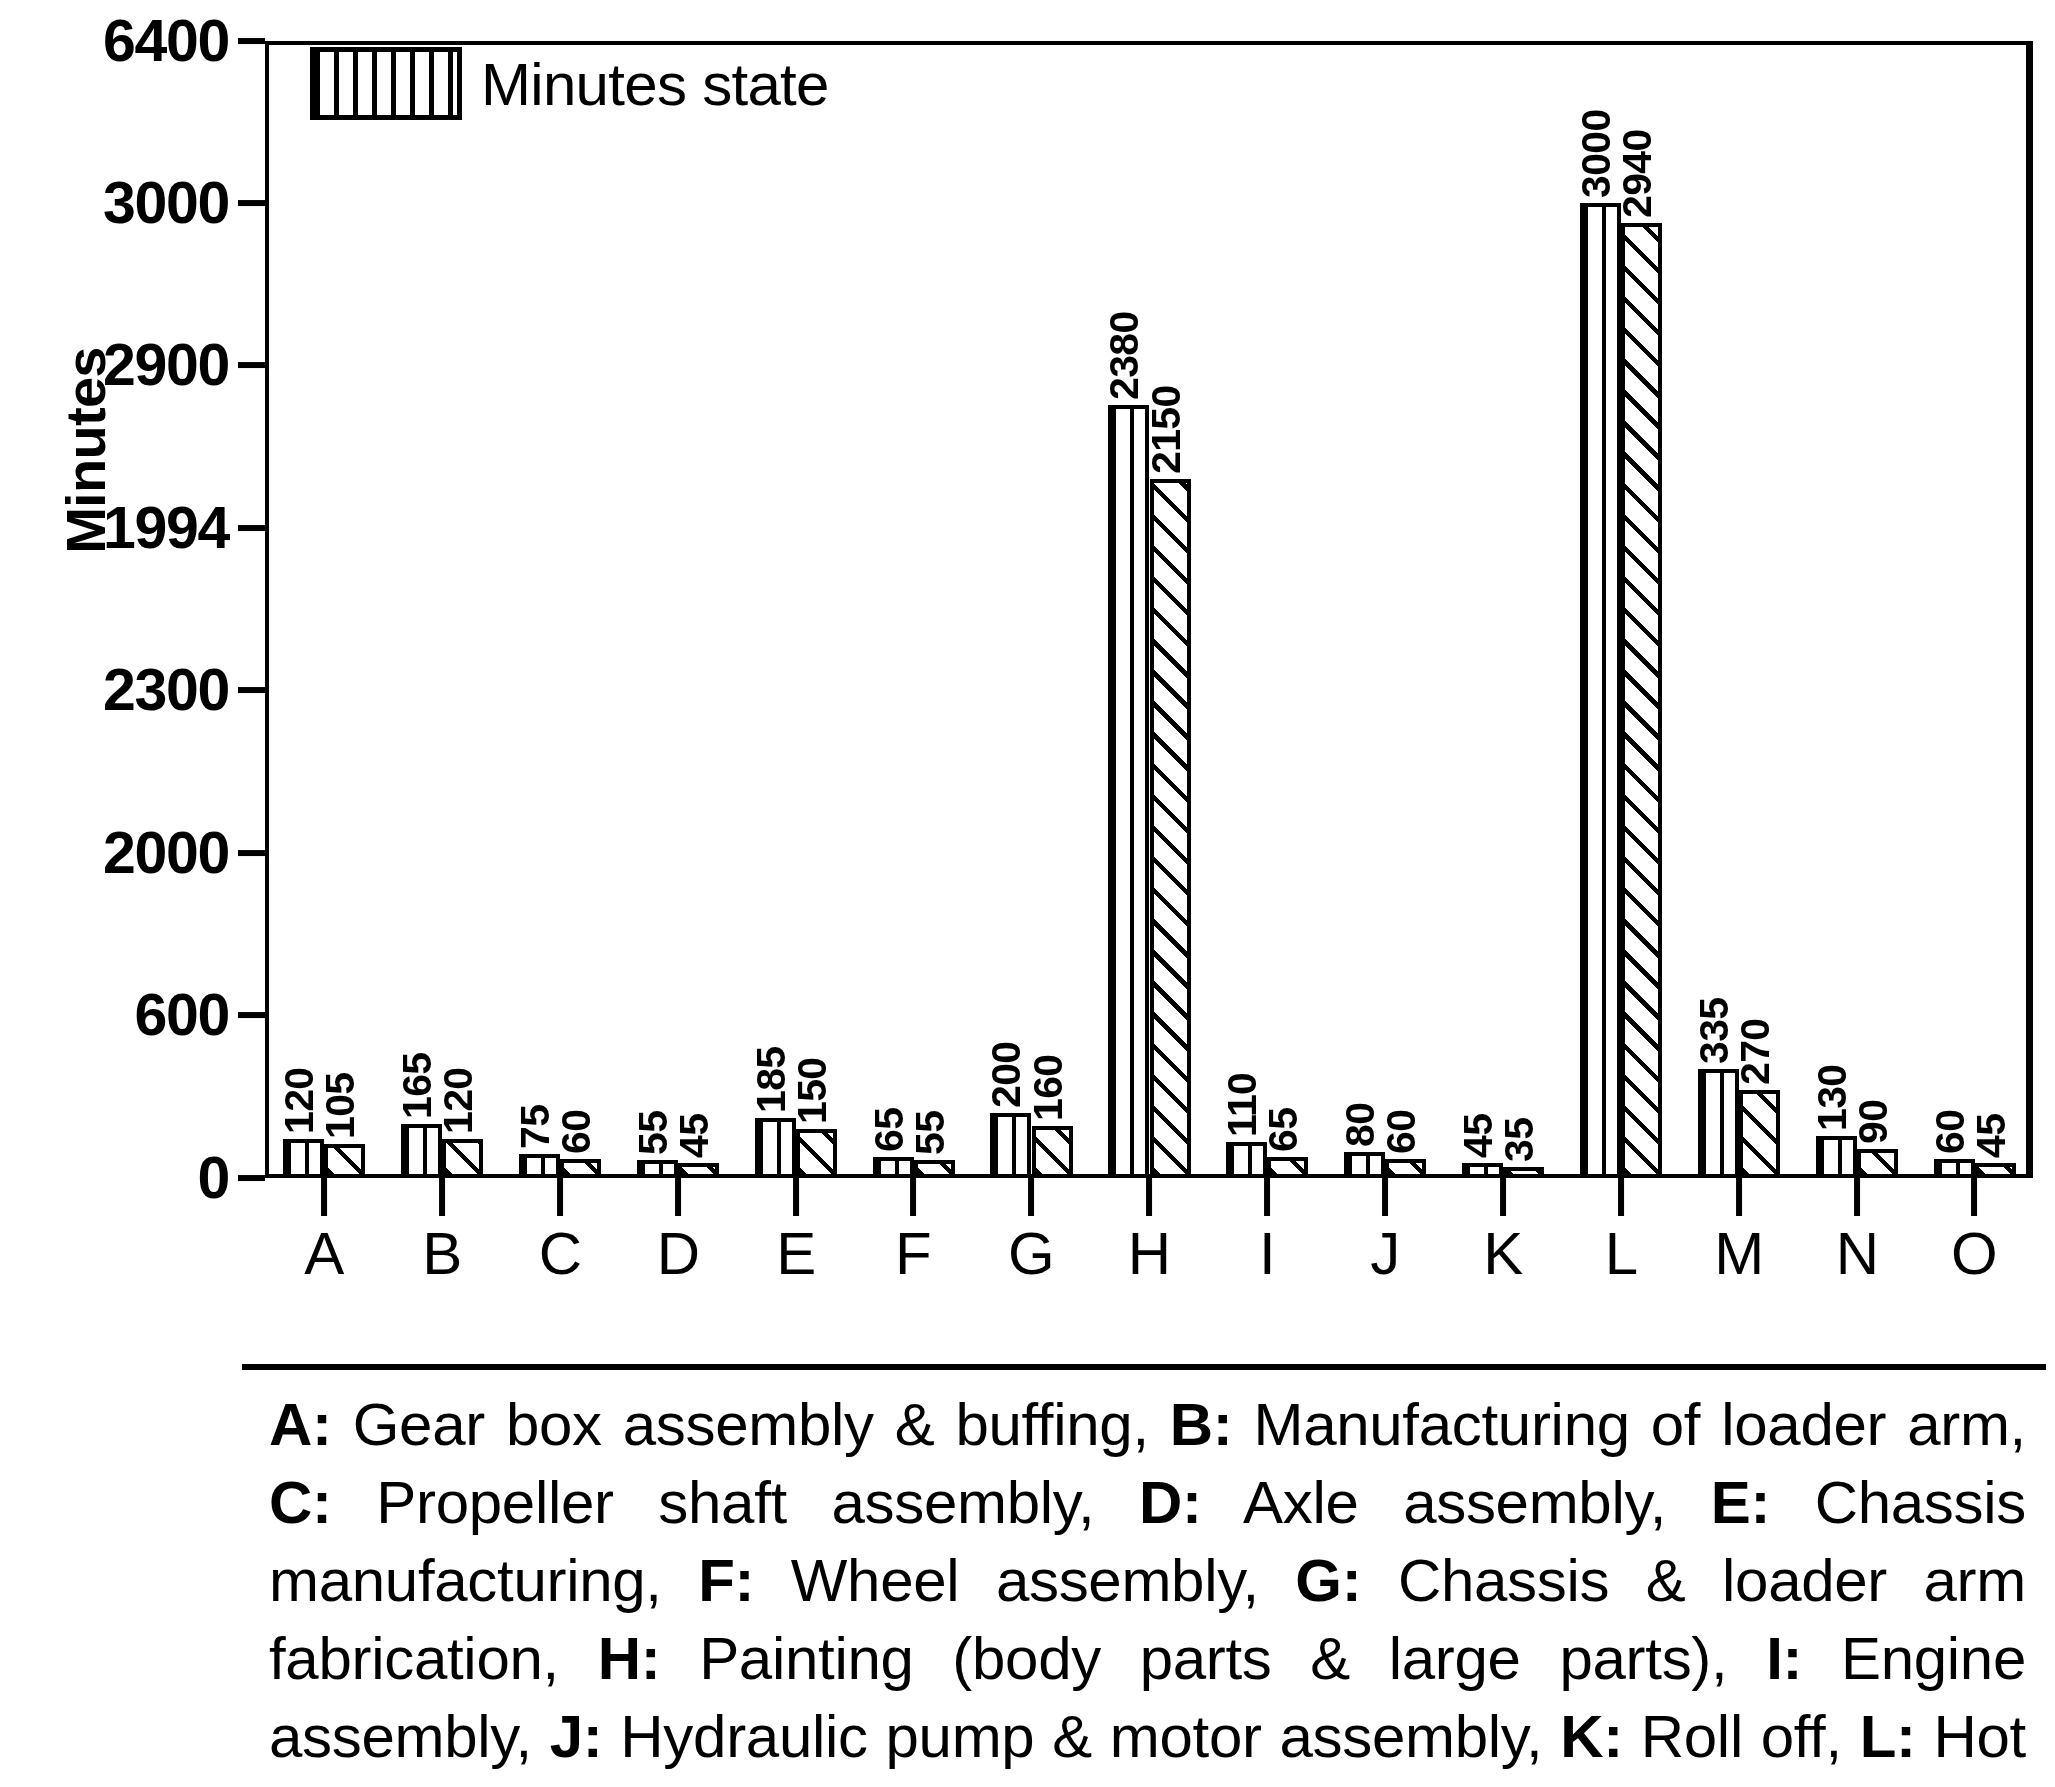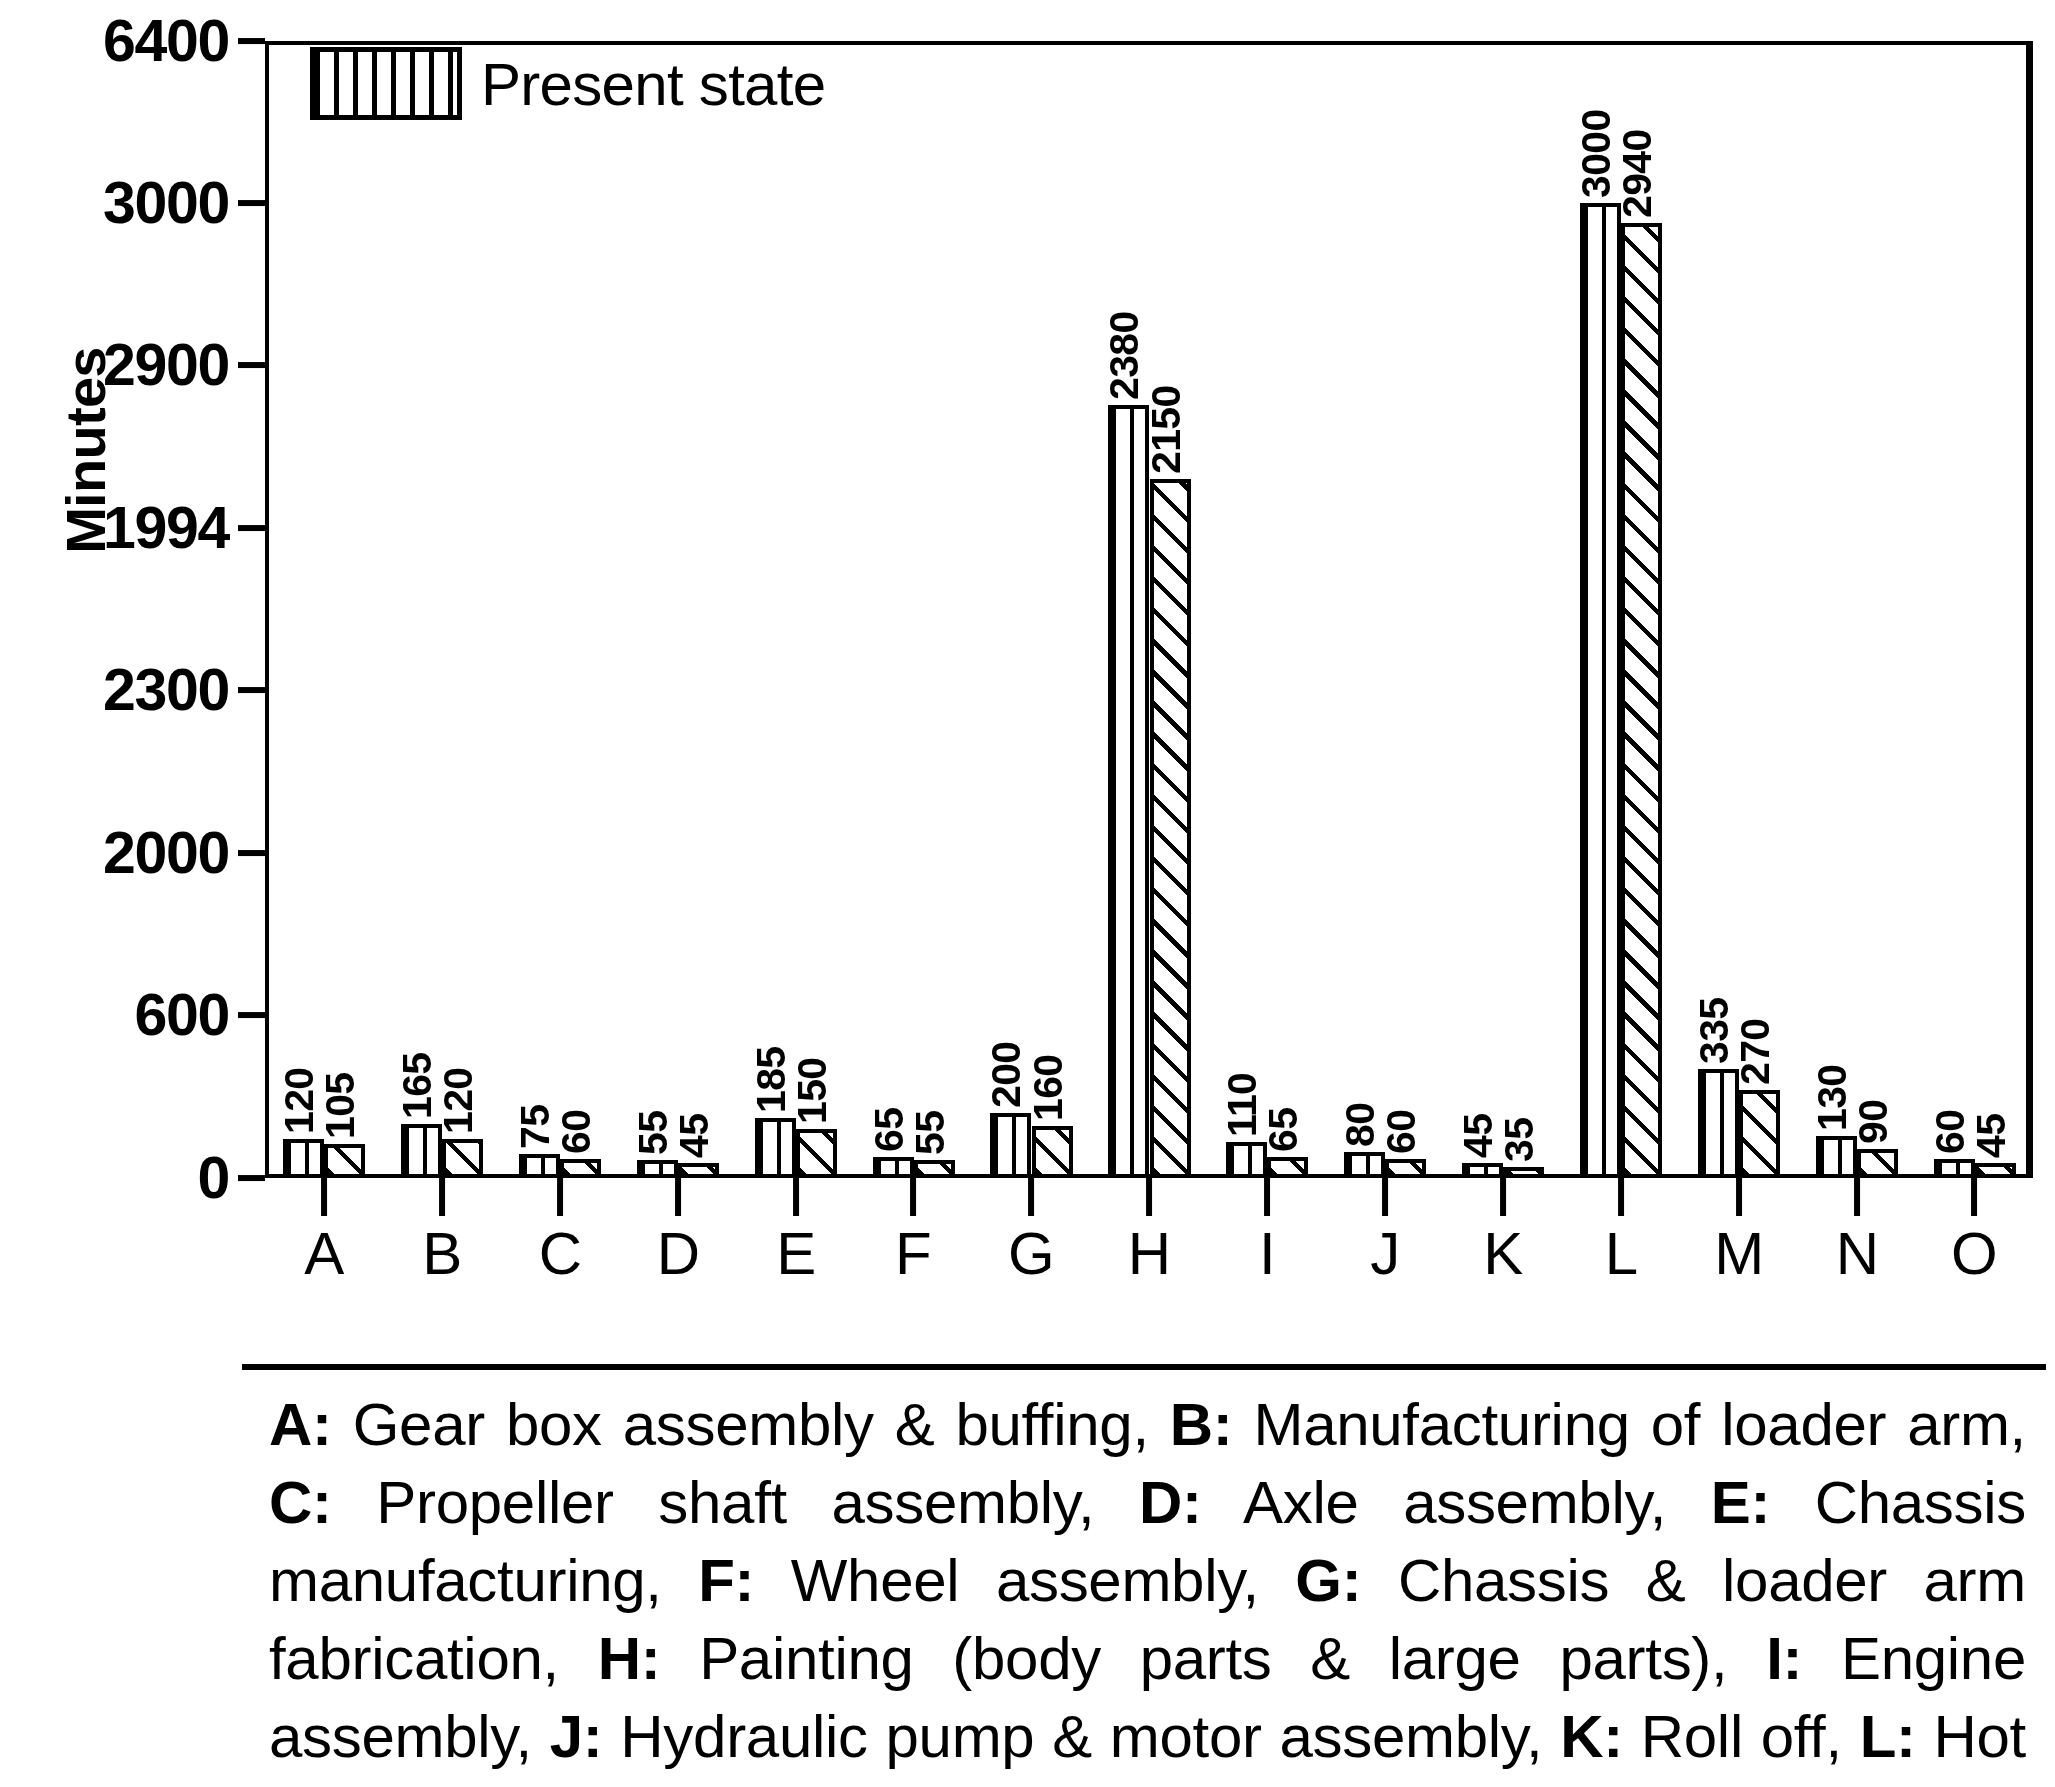--- a/index.html
+++ b/index.html
@@ -340,21 +340,21 @@
         <span class="bar-value">60</span>
       </div>
       <div class="bar future" style="left: 1710px; width: 41px; height: 14.6px;">
         <span class="bar-value">45</span>
       </div>
     </div>
 
   <div id="legend">
       <div class="legend-row" style="top: 0px;">
         <div class="legend-swatch present"></div>
-        <div class="legend-label">Present state</div>
+        <div class="legend-label">Minutes state</div>
       </div>
     </div>
 
   <div id="x-ticks">
       <div class="xtmark" style="left: 59px;"></div>
       <div class="xtlabel" style="left: 59px;">A</div>
       <div class="xtmark" style="left: 177px;"></div>
       <div class="xtlabel" style="left: 177px;">B</div>
       <div class="xtmark" style="left: 295px;"></div>
       <div class="xtlabel" style="left: 295px;">C</div>

